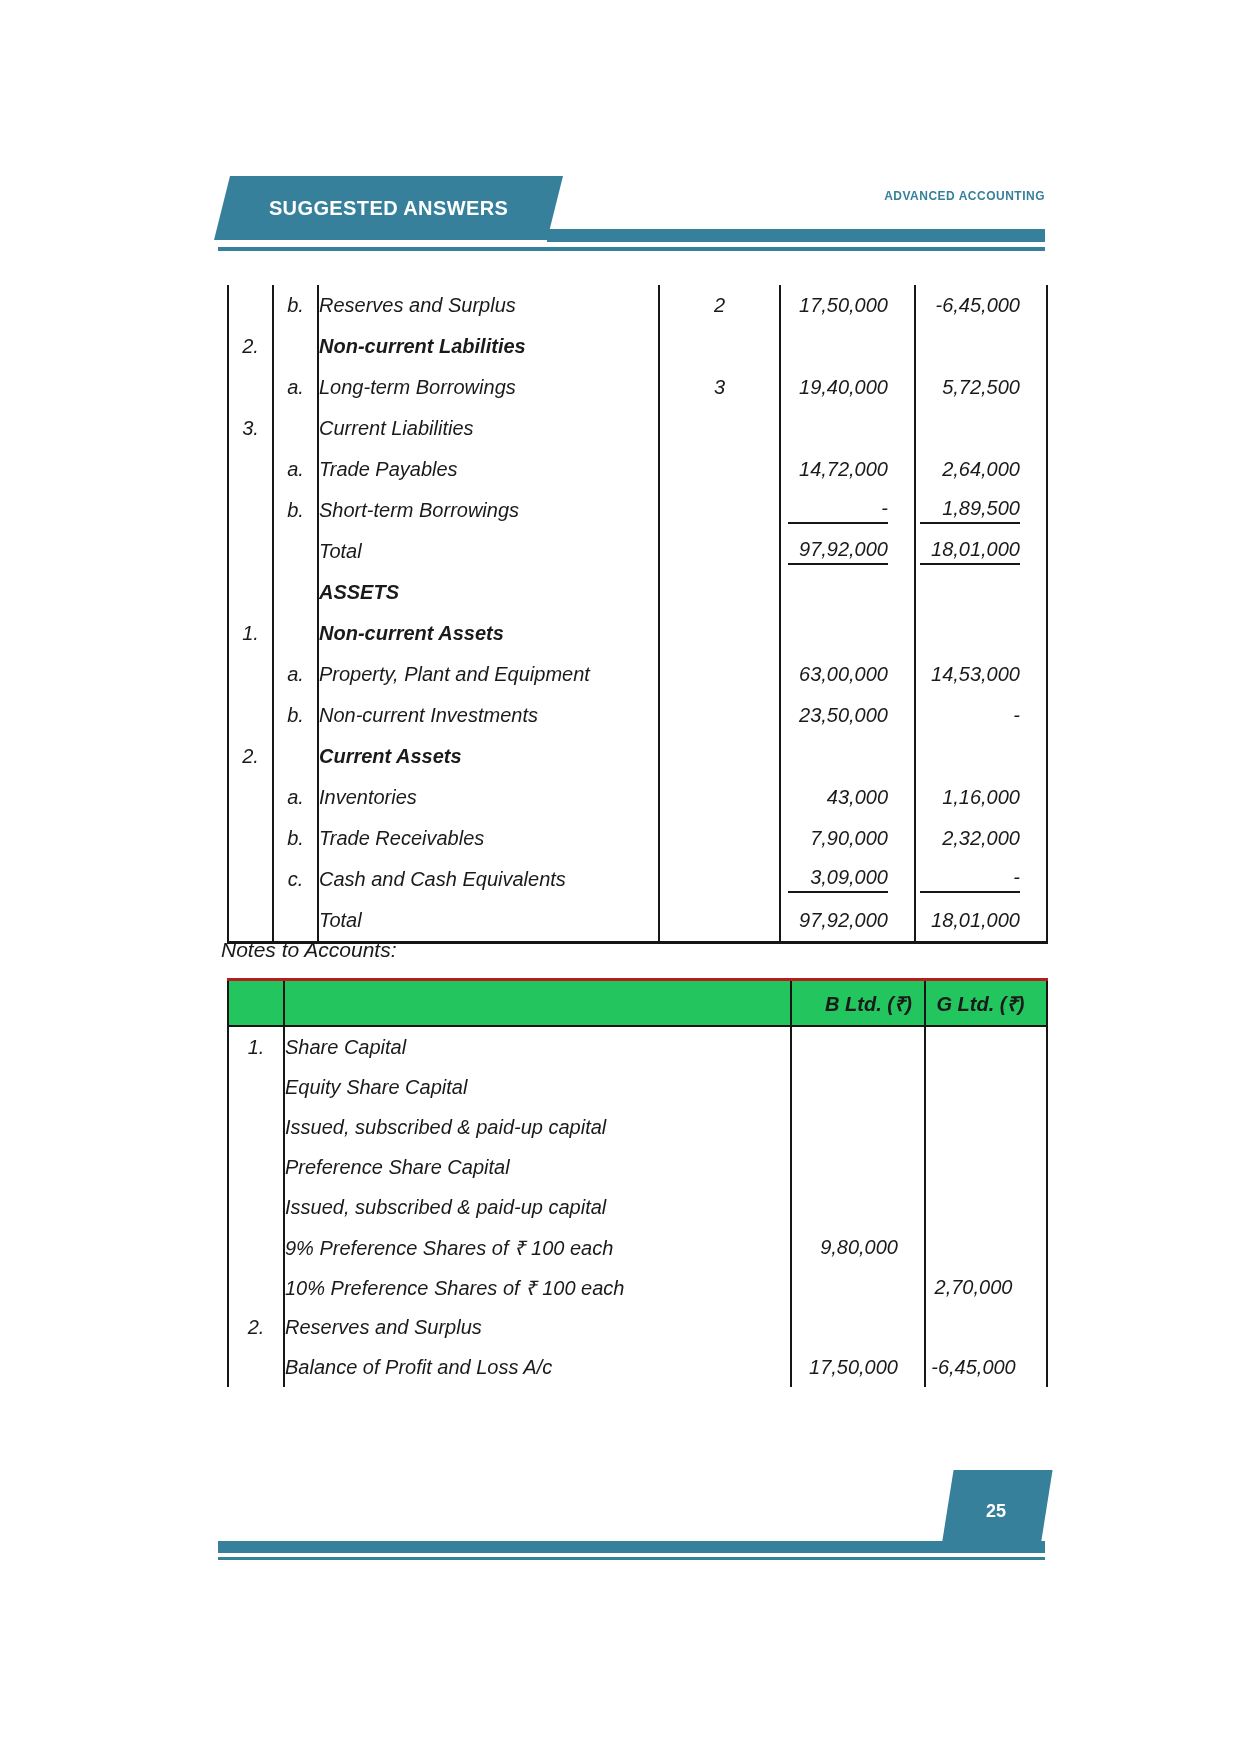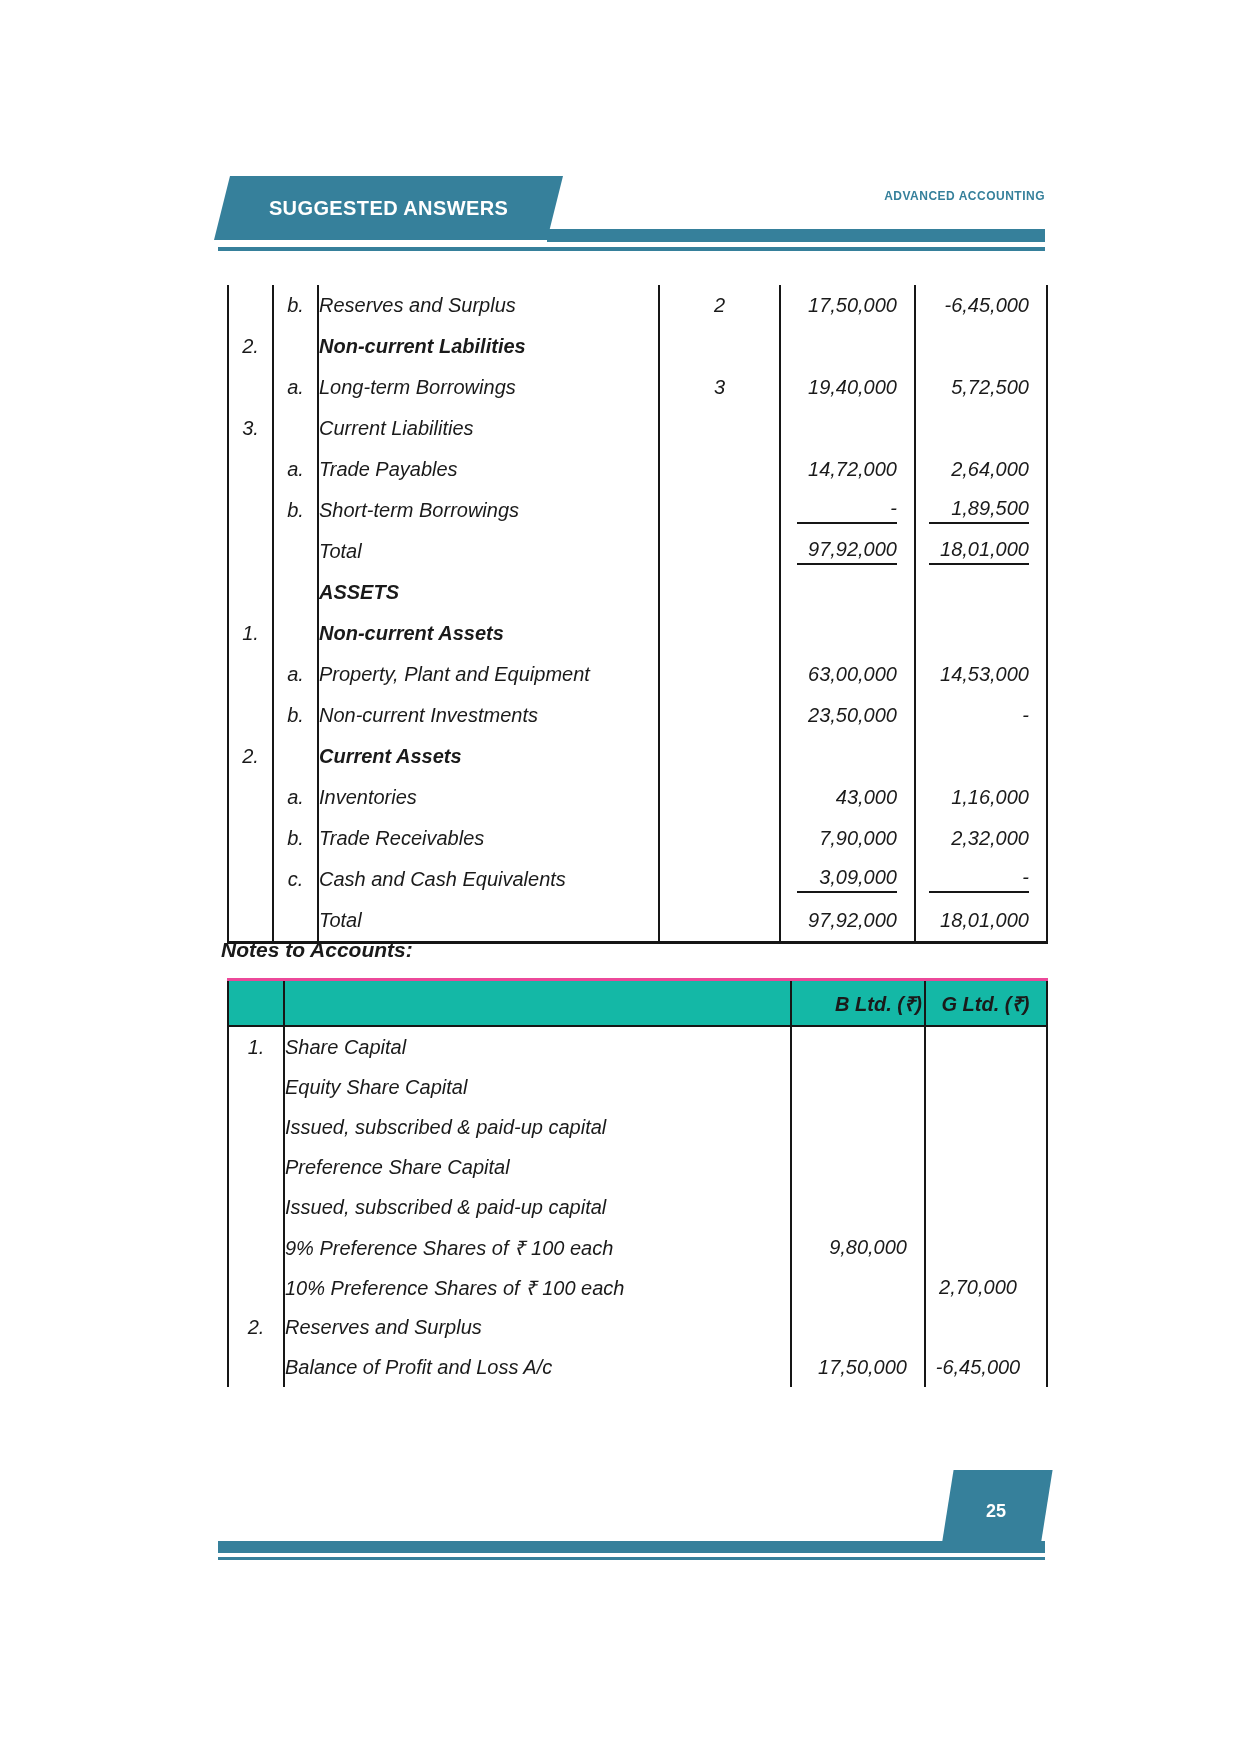--- a/index.html
+++ b/index.html
@@ -34,39 +34,39 @@
   table{border-collapse:collapse;table-layout:fixed;position:absolute;font-style:italic;}
   td,th{vertical-align:middle;font-weight:normal;overflow:hidden;white-space:nowrap;}
   .bst{left:227px;top:285px;width:819px;font-size:20px;}
   .bst td{height:39px;border-left:2px solid #161616;}
   .bst td:last-child{border-right:2px solid #161616;}
   .bst tr:last-child td{border-bottom:3px solid #161616;}
   .nts{left:227px;top:978px;width:819px;font-size:20px;}
   .nts td,.nts th{border-left:2px solid #161616;}
   .nts td:last-child,.nts th:last-child{border-right:2px solid #161616;text-align:center;}
   .nts thead th{
-    height:42px;background:#14b8a6;
-    border-top:3px solid #ec4899;border-bottom:2px solid #161616;
-    font-weight:bold;text-align:right;padding-right:2px;
+    height:42px;background:#22c55e;
+    border-top:3px solid #b91c1c;border-bottom:2px solid #161616;
+    font-weight:bold;text-align:right;padding-right:12px;
   }
   .nts tbody td{height:38px;}
   .c-sn{text-align:center;}
   .c-sub{text-align:center;}
   .c-part{text-align:left;padding-left:0;}
   .c-note{text-align:center;}
-  .c-val{text-align:right;padding-right:17px;font-style:italic;}
+  .c-val{text-align:right;padding-right:26px;font-style:italic;}
   tr.bold .c-part{font-weight:bold;}
   .uline{
     display:inline-block;min-width:100px;text-align:right;
     border-bottom:2px solid #161616;padding-bottom:2px;
   }
   
   .notes-heading{
     position:absolute;left:221px;top:938px;
-    font-style:italic;font-weight:bold;font-size:21px;
+    font-style:italic;font-weight:normal;font-size:21px;
   }
   
   .footer-bar{position:absolute;left:218px;top:1541px;width:827px;height:12px;background:var(--accent);}
   .footer-line{position:absolute;left:218px;top:1557px;width:827px;height:3px;background:var(--accent);}
   .page-badge{
     position:absolute;left:947px;top:1470px;width:99px;height:83px;
     background:var(--accent);transform:skewX(-9deg);
     display:flex;align-items:center;justify-content:center;
   }
   .page-badge span{transform:skewX(9deg);color:#ffffff;font-weight:bold;font-size:18px;}

